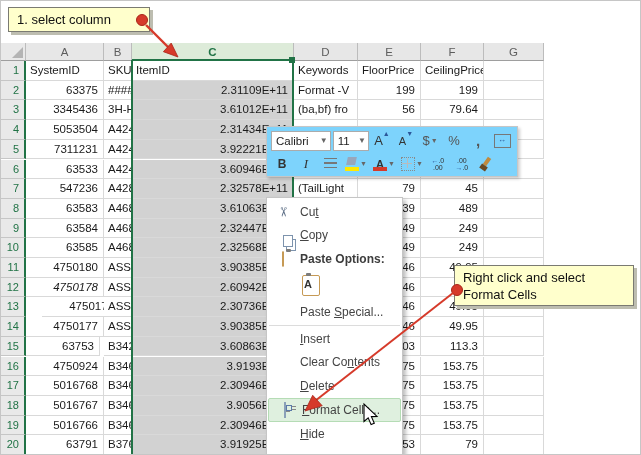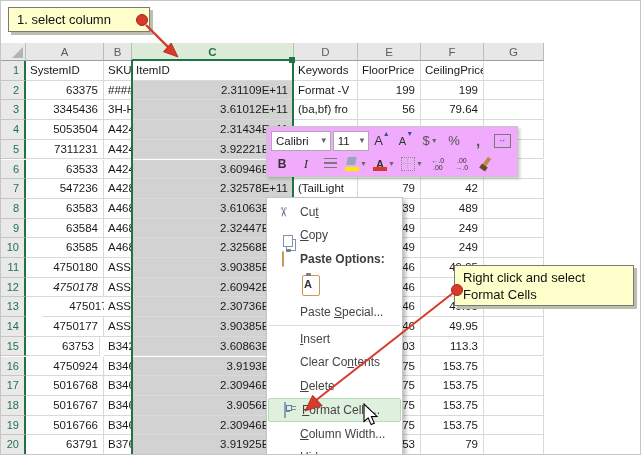--- a/index.html
+++ b/index.html
@@ -22,21 +22,21 @@
   .rowhdr{position:absolute;box-sizing:border-box;background:#e9e9e9;color:var(--green);
         font-size:11px;text-align:right;padding-right:5px;line-height:19.7px;
         border-right:2px solid var(--green);border-bottom:1px solid #c6c6c6;}
   .corner{position:absolute;box-sizing:border-box;background:#e9e9e9;
         border-right:1px solid #bcbcbc;border-bottom:1px solid #9e9e9e;}
   .corner:after{content:"";position:absolute;right:2px;bottom:2px;border-style:solid;
         border-width:0 0 11px 11px;border-color:transparent transparent #b4b4b4 transparent;}
   .selline{position:absolute;background:var(--green);z-index:3;}
   
   #mini-toolbar{position:absolute;left:265px;top:125px;width:252px;height:51px;
-        background:#f0abfc;border:1px solid #c6c6c6;box-shadow:2px 2px 3px rgba(0,0,0,.2);
+        background:#7dd3fc;border:1px solid #c6c6c6;box-shadow:2px 2px 3px rgba(0,0,0,.2);
         z-index:6;box-sizing:border-box;padding:2px 4px;font-size:12px;color:#444;}
   .tb-row{display:flex;align-items:center;height:23px;gap:2px;}
   .tb-combo{display:flex;align-items:center;border:1px solid #ababab;background:#fff;
         height:18px;padding:0 2px 0 4px;font-size:11.5px;color:#222;}
   .tb-combo .car{font-size:8px;color:#666;margin-left:4px;}
   .tb-btn{display:flex;align-items:center;justify-content:center;height:20px;min-width:18px;
         padding:0 2px;color:#555;}
   .tb-btn .car{font-size:7px;color:#666;margin-left:1px;}
   .glyph-bold{font-weight:bold;color:#333;font-size:12px;}
   .glyph-italic{font-style:italic;font-family:"Liberation Serif",serif;font-size:13px;color:#333;}
@@ -150,21 +150,21 @@
       <div class="cell al-l" style="left: 293px; top: 158.5px; width: 64px; height: 19.7px;"></div>
       <div class="cell al-r" style="left: 357px; top: 158.5px; width: 63px; height: 19.7px;"></div>
       <div class="cell al-r" style="left: 420px; top: 158.5px; width: 63px; height: 19.7px;"></div>
       <div class="cell al-l" style="left: 483px; top: 158.5px; width: 60px; height: 19.7px;"></div>
       <div class="rowhdr" style="left: 0px; top: 178.2px; width: 25px; height: 19.7px;">7</div>
       <div class="cell al-r" style="left: 25px; top: 178.2px; width: 78px; height: 19.7px;">547236</div>
       <div class="cell al-l" style="left: 103px; top: 178.2px; width: 28px; height: 19.7px;">A428</div>
       <div class="cell al-r sel" style="left: 131px; top: 178.2px; width: 162px; height: 19.7px;">2.32578E+11</div>
       <div class="cell al-l" style="left: 293px; top: 178.2px; width: 64px; height: 19.7px;">(TailLight</div>
       <div class="cell al-r" style="left: 357px; top: 178.2px; width: 63px; height: 19.7px;">79</div>
-      <div class="cell al-r" style="left: 420px; top: 178.2px; width: 63px; height: 19.7px;">42</div>
+      <div class="cell al-r" style="left: 420px; top: 178.2px; width: 63px; height: 19.7px;">45</div>
       <div class="cell al-l" style="left: 483px; top: 178.2px; width: 60px; height: 19.7px;"></div>
       <div class="rowhdr" style="left: 0px; top: 197.9px; width: 25px; height: 19.7px;">8</div>
       <div class="cell al-r" style="left: 25px; top: 197.9px; width: 78px; height: 19.7px;">63583</div>
       <div class="cell al-l" style="left: 103px; top: 197.9px; width: 28px; height: 19.7px;">A468</div>
       <div class="cell al-r sel" style="left: 131px; top: 197.9px; width: 162px; height: 19.7px;">3.61063E+11</div>
       <div class="cell al-l" style="left: 293px; top: 197.9px; width: 64px; height: 19.7px;"></div>
       <div class="cell al-r" style="left: 357px; top: 197.9px; width: 63px; height: 19.7px;">39</div>
       <div class="cell al-r" style="left: 420px; top: 197.9px; width: 63px; height: 19.7px;">489</div>
       <div class="cell al-l" style="left: 483px; top: 197.9px; width: 60px; height: 19.7px;"></div>
       <div class="rowhdr" style="left: 0px; top: 217.6px; width: 25px; height: 19.7px;">9</div>
@@ -370,23 +370,20 @@
         <span>Clear Co<u>n</u>tents</span>
       </div>
       <div class="mi">
         <span><u>D</u>elete</span>
       </div>
       <div class="mi hl">
         <span class="ic"><span class="fmt-ic"></span></span>
         <span><u>F</u>ormat Cells...</span>
       </div>
       <div class="mi">
-        <span><u>C</u>olumn Width...</span>
-      </div>
-      <div class="mi">
         <span><u>H</u>ide</span>
       </div>
     </div>
 
   <div class="callout" id="callout1" style="left:7px;top:6px;width:124px;height:17px;">
     <span>1. select column</span>
   </div>
   <div class="callout" id="callout2" style="left:453px;top:264px;width:162px;height:33px;">
     <span>Right click and select</span><br>
     <span>Format Cells</span>

